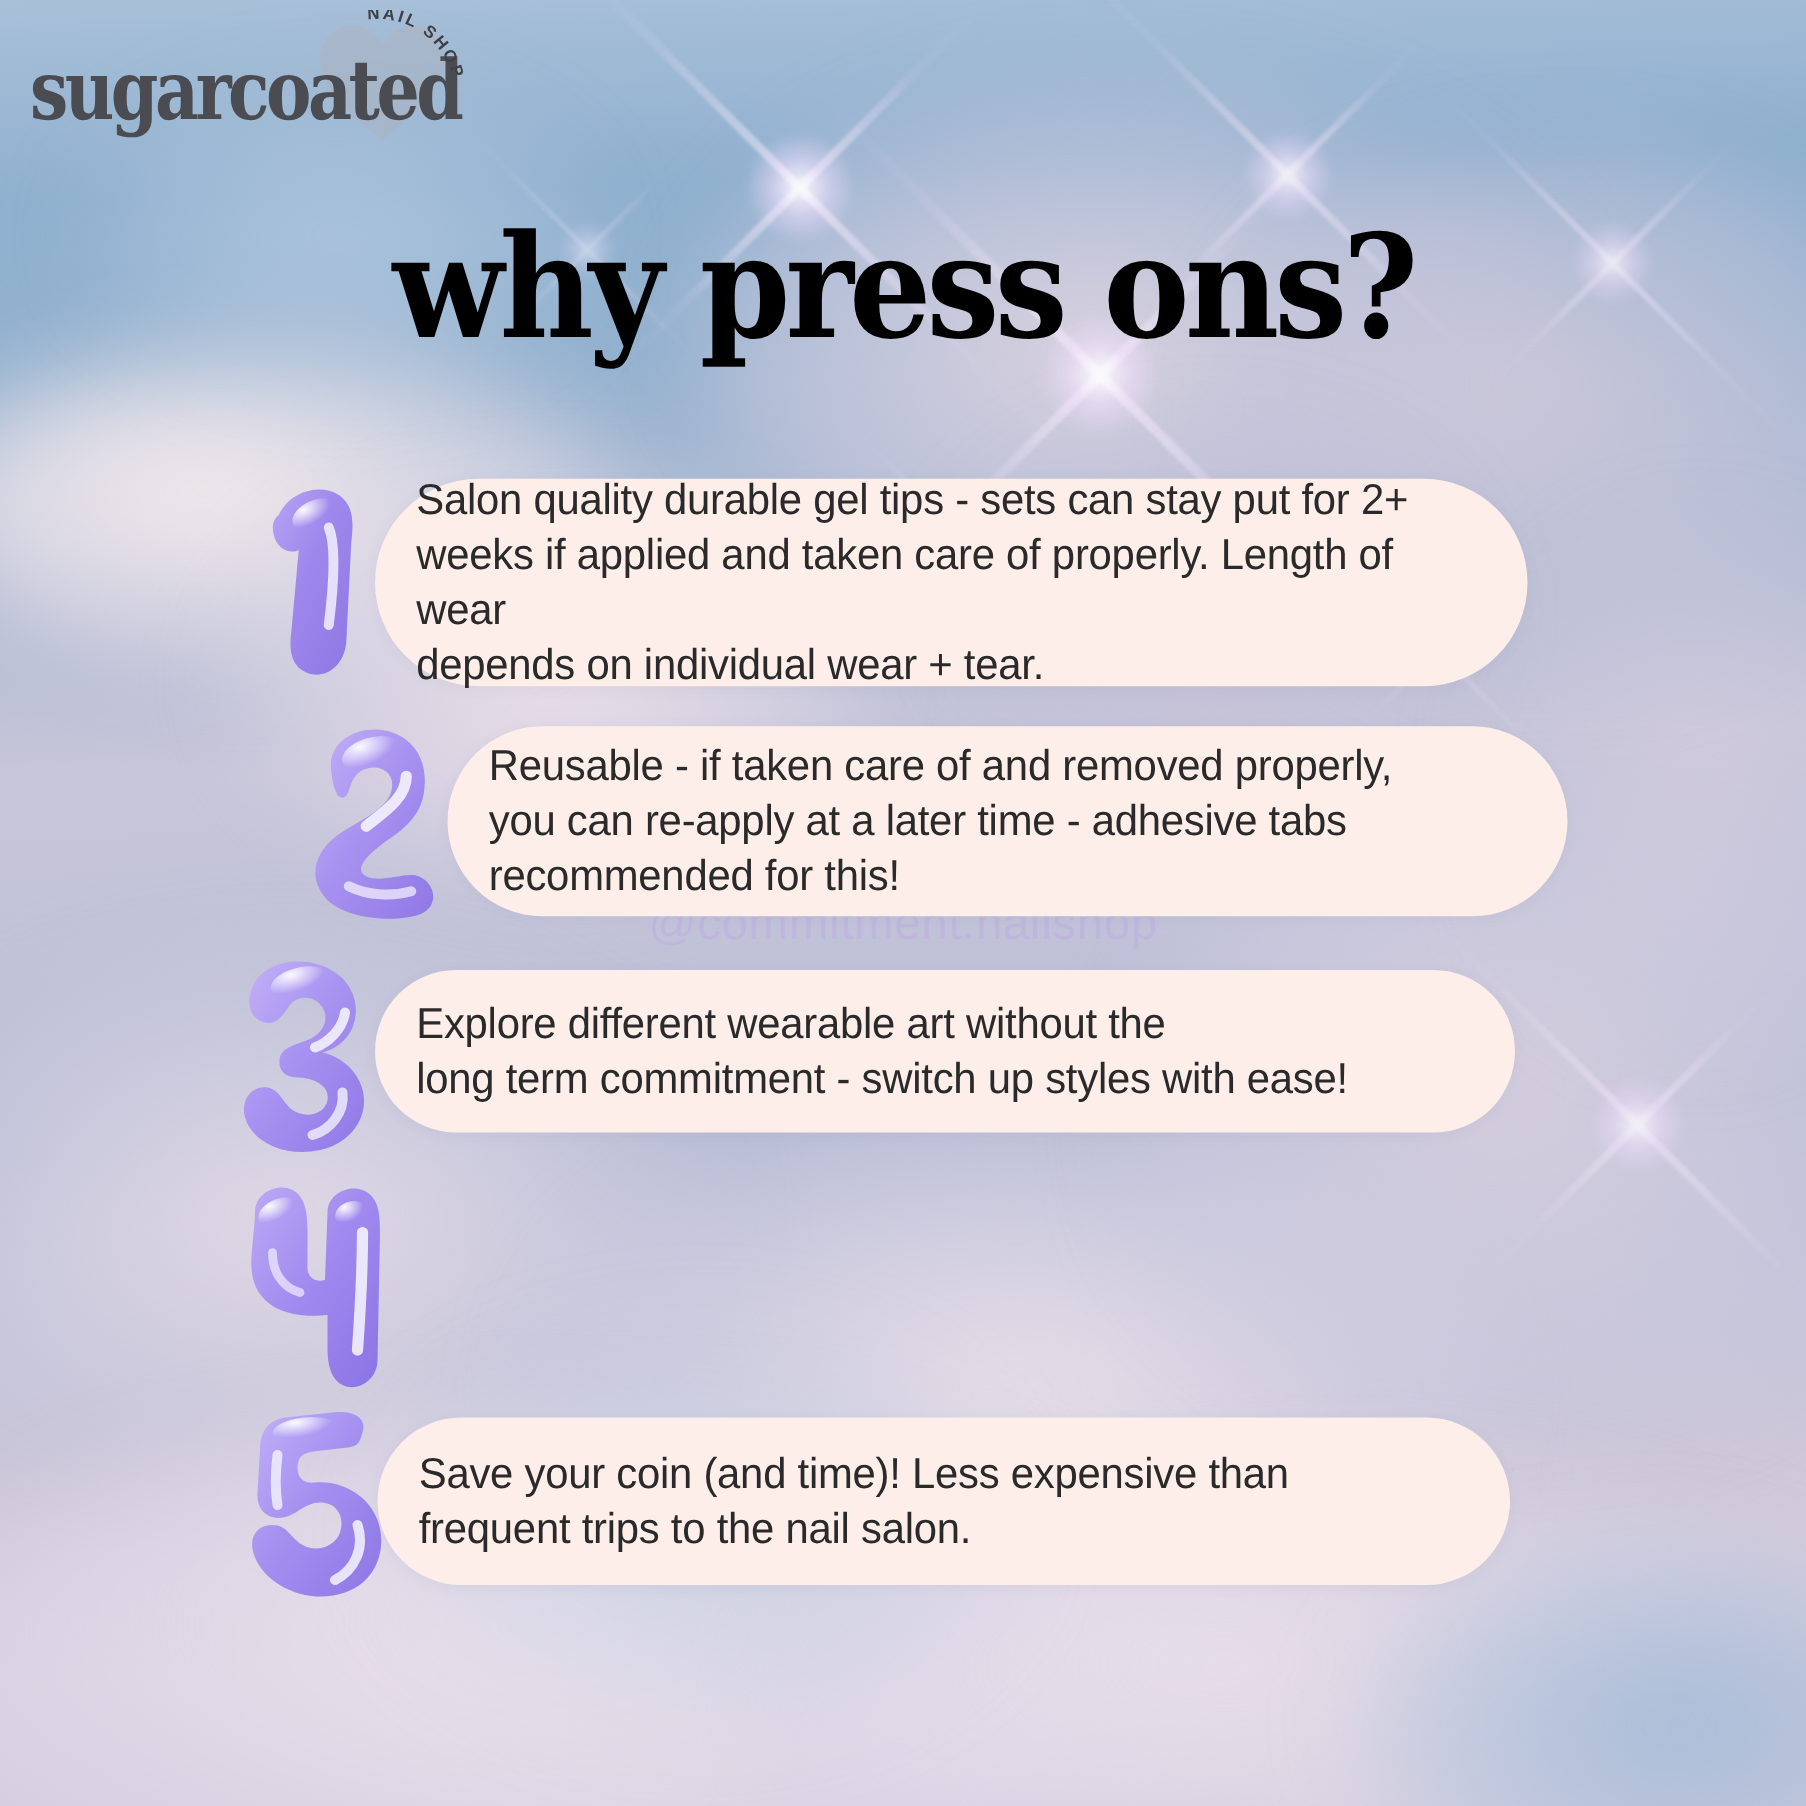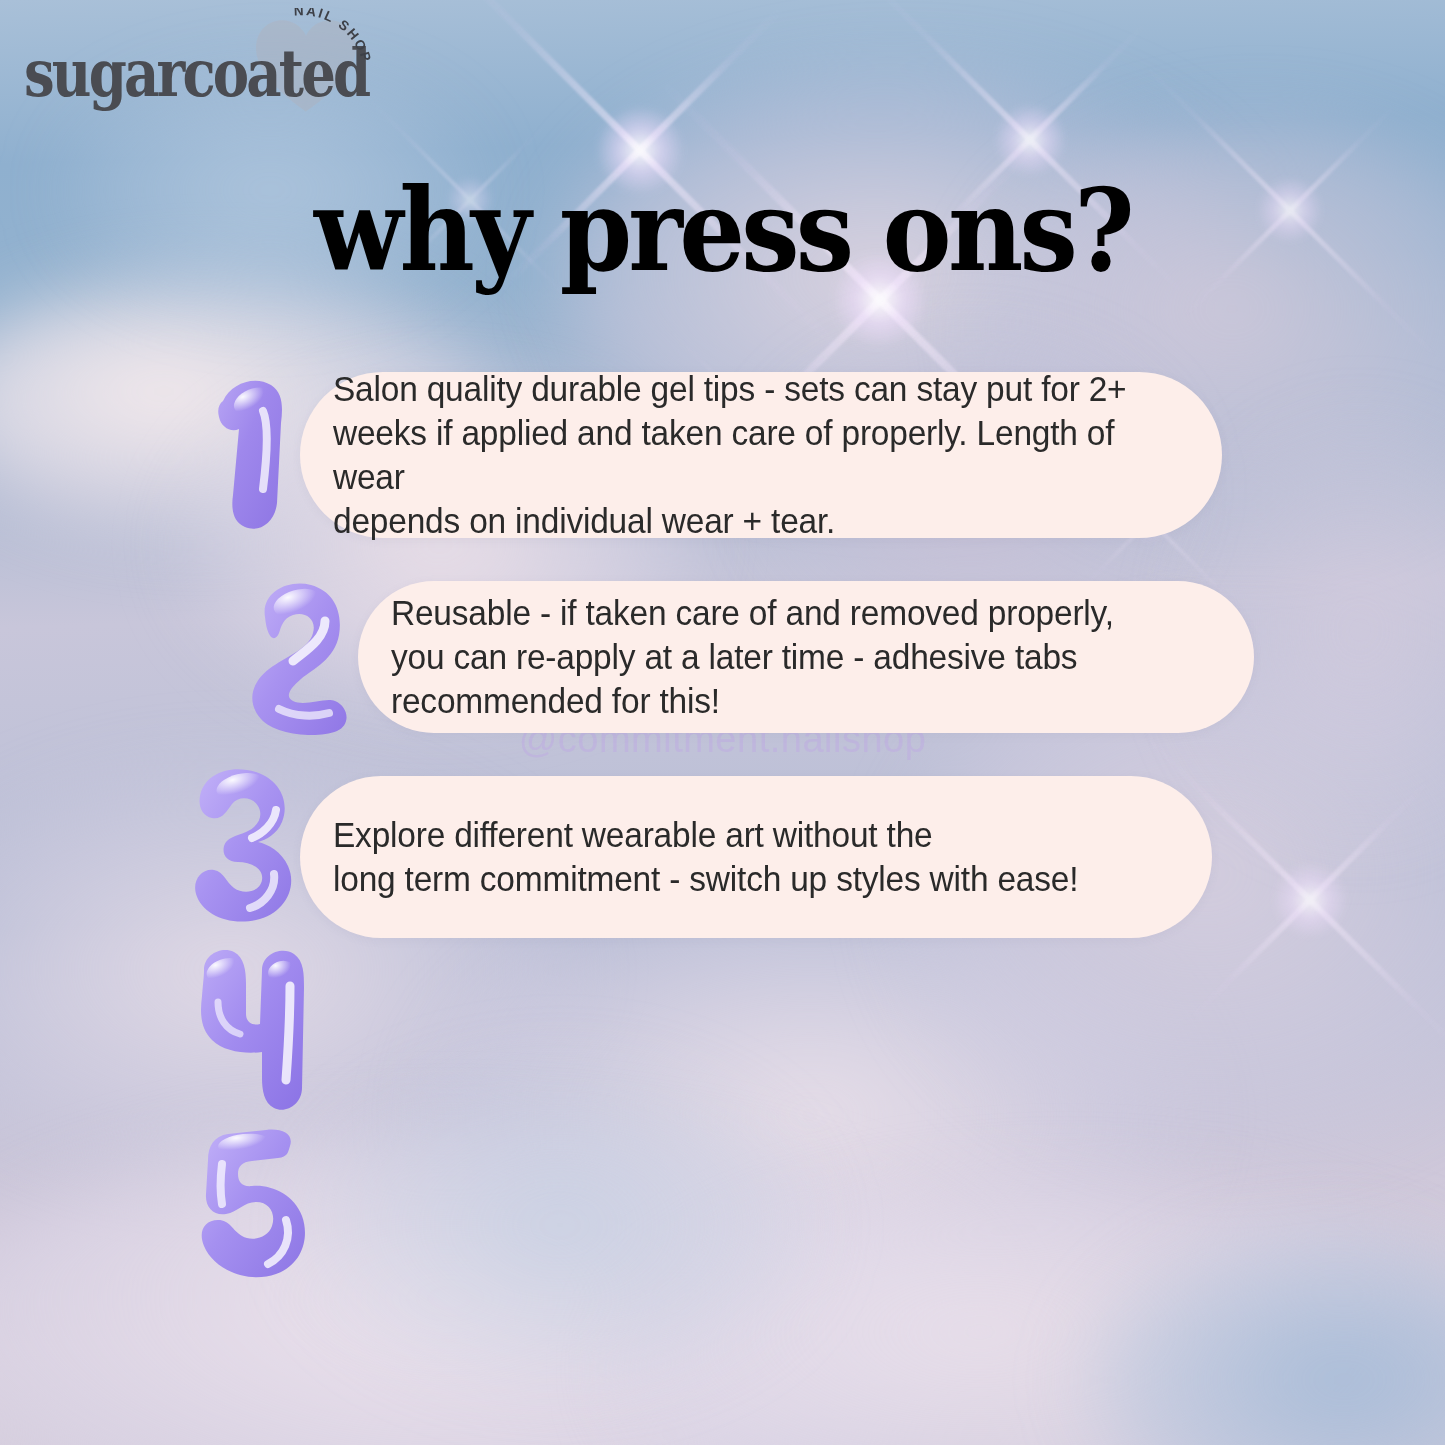--- a/index.html
+++ b/index.html
@@ -154,26 +154,26 @@
     line-height:1.28;
     font-weight:400;
     letter-spacing:-.2px;
     padding:0 34px;
     transform:scaleX(.97);
     transform-origin:left center;
     white-space:pre-line;
   }
 
   
-  #row1 { top:369px;  height:172px; }
+  #row1 { top:380px;  height:172px; }
   #row1 .card{ left:300px; width:922px; height:166px; top:3px; }
   #row2 { top:578px;  height:158px;margin-left:44px; }
   #row2 .card{ left:314px; width:896px; height:152px; top:3px; }
   #row3 { top:772px;  height:138px; }
-  #row3 .card{ left:300px; width:912px; height:162px; top:4px; }
+  #row3 .card{ left:300px; width:912px; height:130px; top:4px; }
   #row4 { top:950px;  height:152px; }
   #row4 .card{ left:302px; width:882px; height:142px; top:4px; }
   #row5 { top:1132px; height:140px; }
   #row5 .card{ left:302px; width:906px; height:134px; top:2px; }
 
   #row1 .num{ left:196px; width:120px; }
   #row2 .num{ left:192px; width:126px; }
   #row3 .num{ left:182px; width:132px; top:-8px; height:160px; }
   #row4 .num{ left:192px; width:124px; top:-4px; height:168px; }
   #row5 .num{ left:192px; width:122px; top:-2px; height:160px; }
@@ -376,16 +376,20 @@
               <stop offset="0%" stop-color="#ffffff" stop-opacity=".95"></stop>
               <stop offset="100%" stop-color="#ffffff" stop-opacity="0"></stop>
             </radialGradient>
           </defs>
           <path d="M96 18 C100 6 88 0 72 2 L34 6 C20 8 14 18 14 32 L12 66 C11 80 20 88 32 86 C44 84 50 74 62 74 C76 74 82 86 78 98 C74 110 58 114 48 108 C38 102 36 92 24 92 C10 92 4 104 10 118 C20 142 54 156 82 146 C108 137 116 110 108 88 C100 66 76 56 58 58 C48 59 44 54 44 46 C44 38 48 34 58 33 L84 30 C94 29 94 24 96 18 Z" fill="url(#g5)"></path>
           <ellipse cx="50" cy="16" rx="26" ry="10" fill="url(#gl5)" transform="rotate(-6 50 16)"></ellipse>
           <path d="M28 36 C26 52 26 64 28 76" stroke="#ffffff" stroke-opacity=".7" stroke-width="8" stroke-linecap="round" fill="none"></path>
           <path d="M92 92 C98 110 90 128 74 136" stroke="#ffffff" stroke-opacity=".78" stroke-width="8" stroke-linecap="round" fill="none"></path>
         </svg>
       </div>
+      <div class="card">
+        <p>Save your coin (and time)! Less expensive than
+frequent trips to the nail salon.</p>
+      </div>
     </div>
 
   </div>
 </div>
 
 </body></html>

